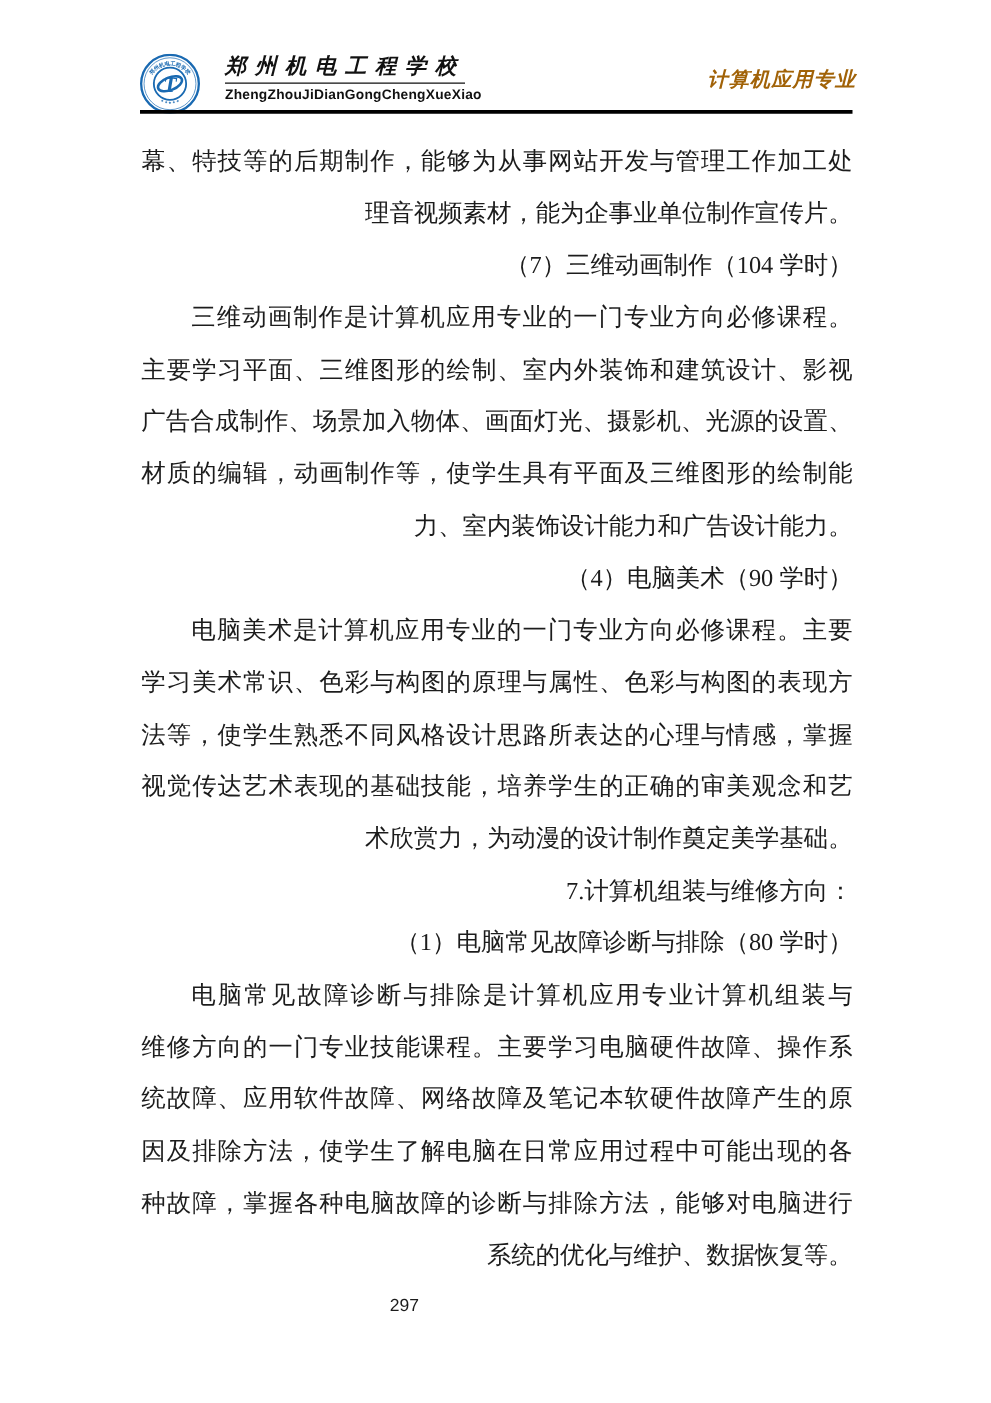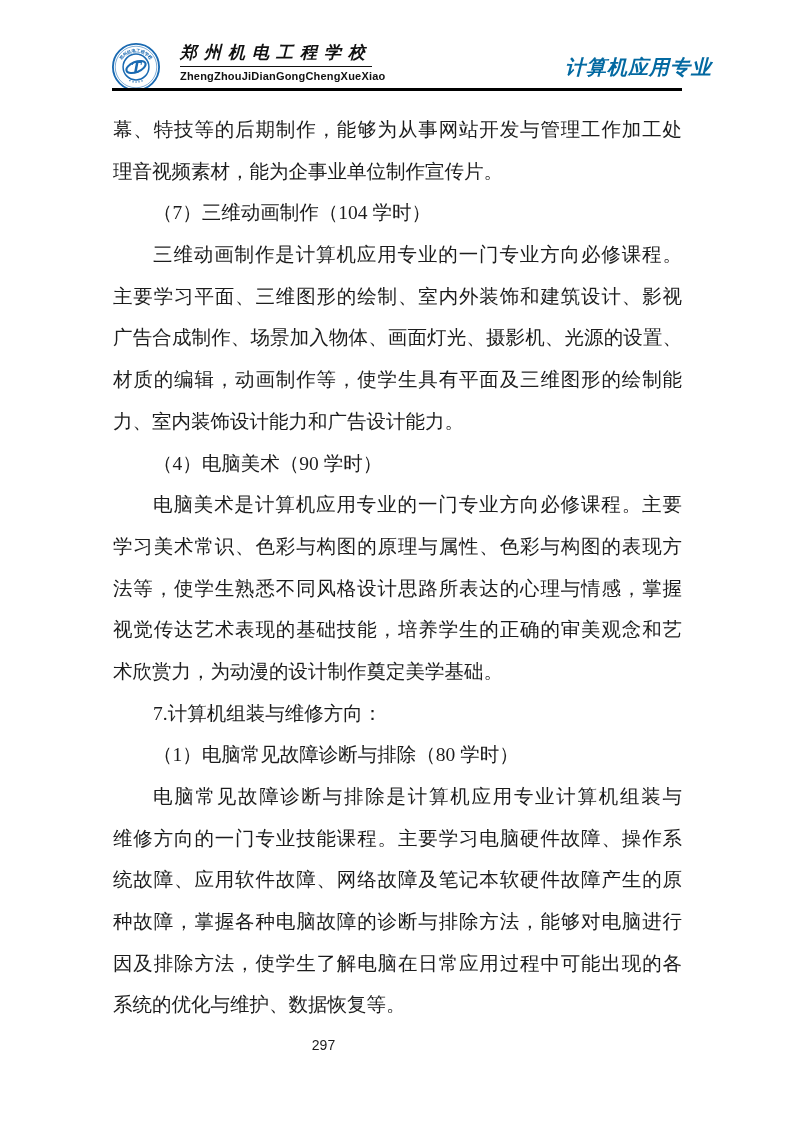--- a/index.html
+++ b/index.html
@@ -39,42 +39,42 @@
     font-size: 11px;
     letter-spacing: 0.2px;
     color: #111;
     margin-top: 3px;
     white-space: nowrap;
   }
   .dept {
     position: absolute; left: 565px; top: 54px; width: 120px;
     font-weight: bold;
     font-style: italic;
-    font-size: 20px;
+    font-size: 16px;
     letter-spacing: 1px;
-    color: #0369a1;
+    color: #a16207;
     white-space: nowrap;
     text-align: right;
   }
   .header-rule {
     position: absolute; left: 112px; top: 88px;
     width: 570px; height: 3px;
     background: #000;
   }
 
   
   .body-text {
     position: absolute; left: 113px; top: 109px; width: 569px;
   }
   .line {
     height: 41.7px;
     line-height: 41.7px;
     font-size: 19.5px;
     color: #1c1c1c;
-    text-align: left;
+    text-align: right;
     overflow: hidden;
     white-space: nowrap;
   }
   .line.fill {
     white-space: normal;
     text-align: justify;
     text-align-last: justify;
   }
   .line.indent { padding-left: 40px; }
 
@@ -139,22 +139,22 @@
       <div class="line indent fill">电脑美术是计算机应用专业的一门专业方向必修课程。主要</div>
       <div class="line fill">学习美术常识、色彩与构图的原理与属性、色彩与构图的表现方</div>
       <div class="line fill">法等，使学生熟悉不同风格设计思路所表达的心理与情感，掌握</div>
       <div class="line fill">视觉传达艺术表现的基础技能，培养学生的正确的审美观念和艺</div>
       <div class="line">术欣赏力，为动漫的设计制作奠定美学基础。</div>
       <div class="line indent">7.计算机组装与维修方向：</div>
       <div class="line indent">（1）电脑常见故障诊断与排除（80 学时）</div>
       <div class="line indent fill">电脑常见故障诊断与排除是计算机应用专业计算机组装与</div>
       <div class="line fill">维修方向的一门专业技能课程。主要学习电脑硬件故障、操作系</div>
       <div class="line fill">统故障、应用软件故障、网络故障及笔记本软硬件故障产生的原</div>
+      <div class="line fill">因及排除方法，使学生了解电脑在日常应用过程中可能出现的各</div>
       <div class="line fill">种故障，掌握各种电脑故障的诊断与排除方法，能够对电脑进行</div>
-      <div class="line fill">因及排除方法，使学生了解电脑在日常应用过程中可能出现的各</div>
       <div class="line">系统的优化与维护、数据恢复等。</div>
     </div>
 
   <div class="footer">
     <span class="page-number">297</span>
   </div>
 
 </div>
 
 </body></html>

